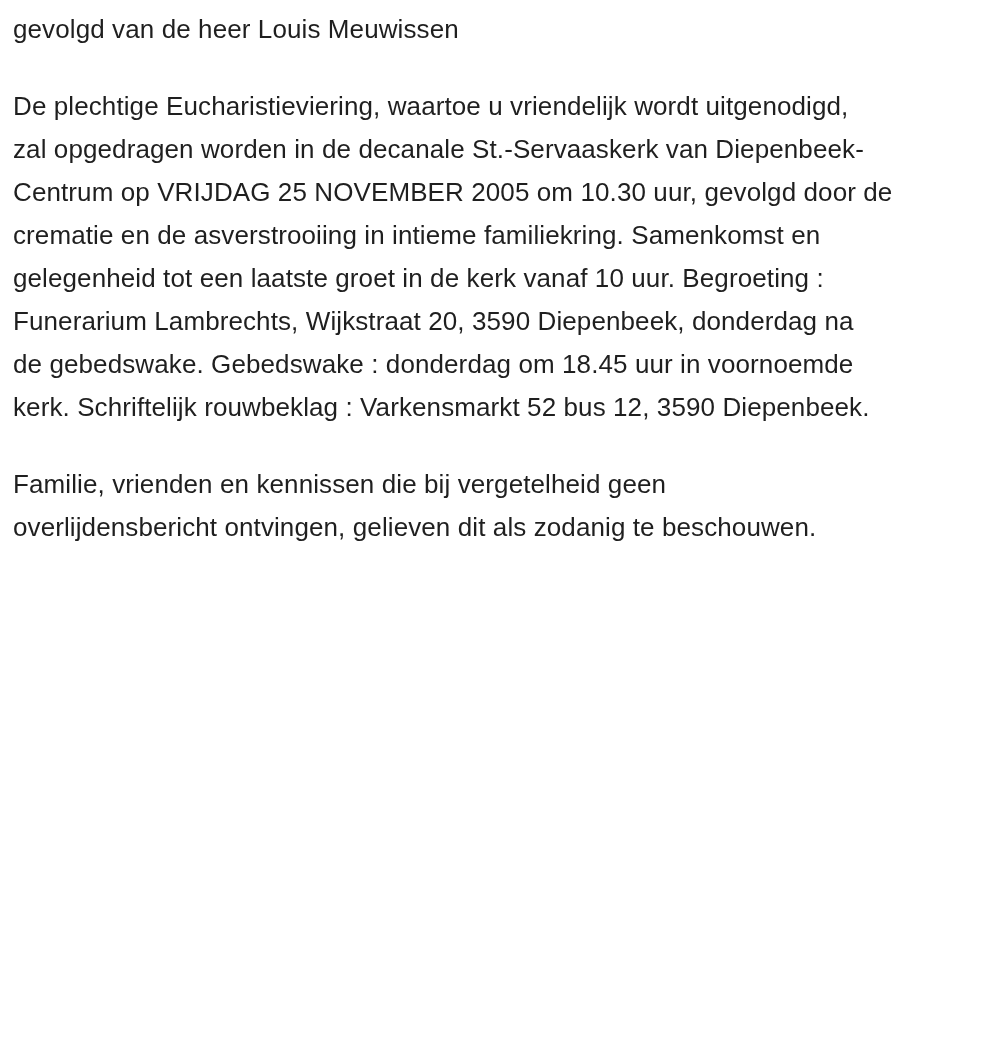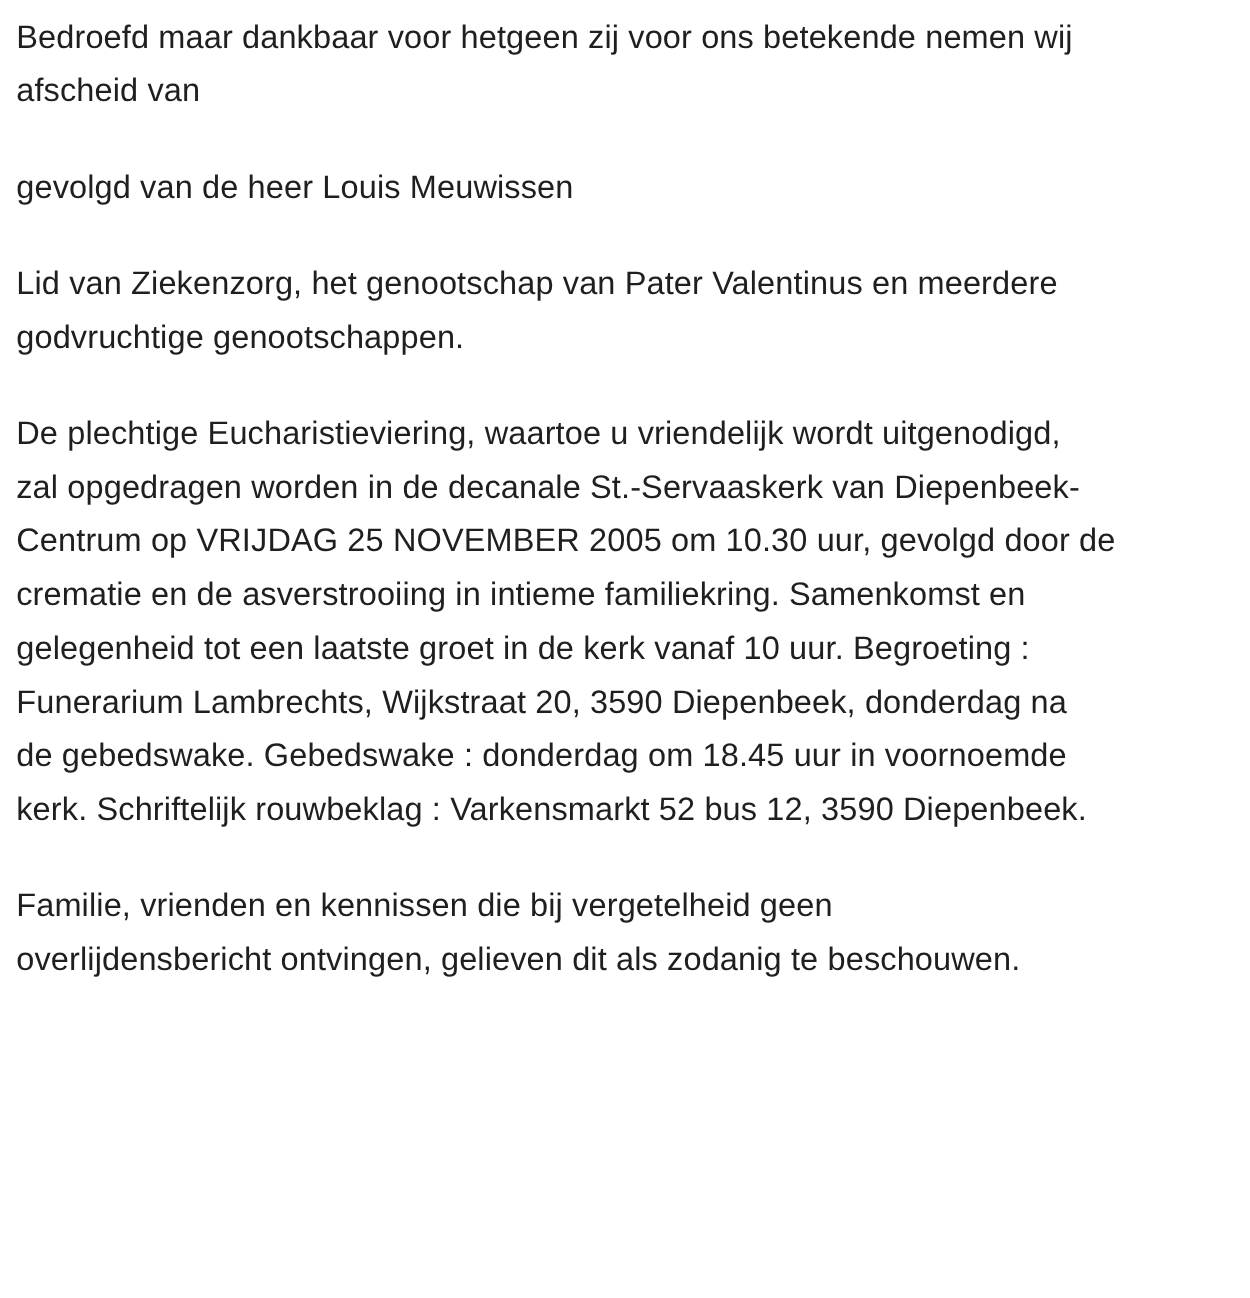--- a/index.html
+++ b/index.html
@@ -38,29 +38,25 @@
   .bold {
     font-weight: bold;
   }
 </style>
 </head>
 <body style="background: rgb(255, 255, 255);">
 
 <div class="page">
   <div class="doc" style="color: rgb(31, 31, 31);">
 
-    <div class="para">Bedroefd maar dankbaar voor hetgeen zij voor ons betekende nemen wij
-afscheid van</div>
 
     <div class="name-block">
       <div class="line">gevolgd van de heer Louis Meuwissen</div>
     </div>
 
-    <div class="para">Lid van Ziekenzorg, het genootschap van Pater Valentinus en meerdere
-godvruchtige genootschappen.</div>
 
 
     <div class="para">De plechtige Eucharistieviering, waartoe u vriendelijk wordt uitgenodigd,
 zal opgedragen worden in de decanale St.-Servaaskerk van Diepenbeek-
 Centrum op VRIJDAG 25 NOVEMBER 2005 om 10.30 uur, gevolgd door de
 crematie en de asverstrooiing in intieme familiekring. Samenkomst en
 gelegenheid tot een laatste groet in de kerk vanaf 10 uur. Begroeting :
 Funerarium Lambrechts, Wijkstraat 20, 3590 Diepenbeek, donderdag na
 de gebedswake. Gebedswake : donderdag om 18.45 uur in voornoemde
 kerk. Schriftelijk rouwbeklag : Varkensmarkt 52 bus 12, 3590 Diepenbeek.</div>

